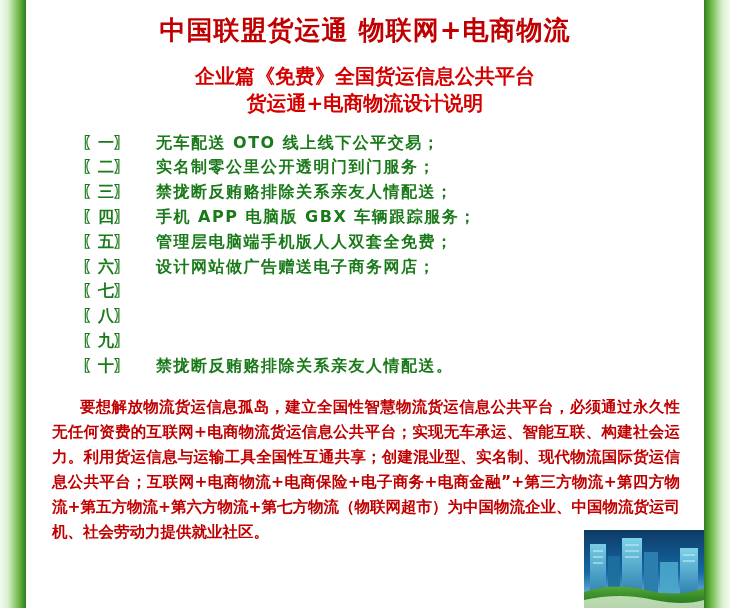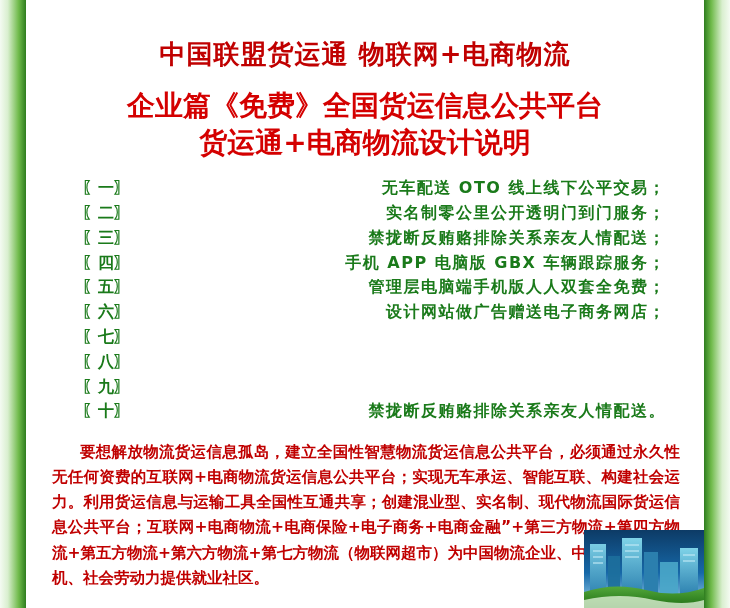--- a/index.html
+++ b/index.html
@@ -41,28 +41,28 @@
     top: 0;
     width: 678px;
     height: 608px;
   }
   .title-main {
     text-align: center;
     color: #c00000;
     font-size: 26px;
     font-weight: bold;
     letter-spacing: 1px;
-    margin-top: 40px;
+    margin-top: 16px;
     line-height: 1.1;
     font-family: "DejaVu Sans", sans-serif;
   }
   .title-sub {
     text-align: center;
     color: #d40000;
-    font-size: 28px;
+    font-size: 20px;
     font-weight: bold;
     margin-top: 18px;
     line-height: 1.35;
     font-family: "DejaVu Sans", sans-serif;
   }
   .title-sub .l2 {
     display: block;
   }
   .list {
     margin-top: 14px;
@@ -77,21 +77,21 @@
     line-height: 1.55;
     font-family: "DejaVu Sans", sans-serif;
   }
   .list-row .idx {
     flex: 0 0 74px;
     text-align: left;
     letter-spacing: 0px;
   }
   .list-row .txt {
     flex: 1 1 auto;
-    text-align: right;
+    text-align: left;
     letter-spacing: 1.5px;
   }
   .list-row.last .txt {
     color: #1a7a1a;
   }
   .paragraph {
     margin: 16px 24px 0 26px;
     color: #c00000;
     font-size: 15.5px;
     font-weight: bold;

